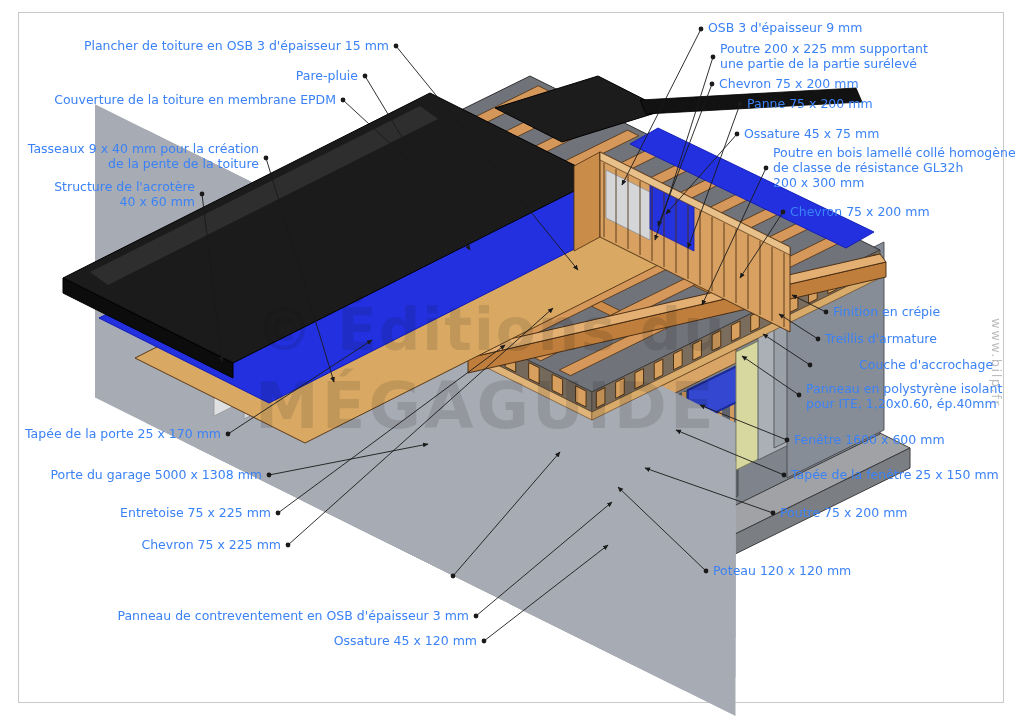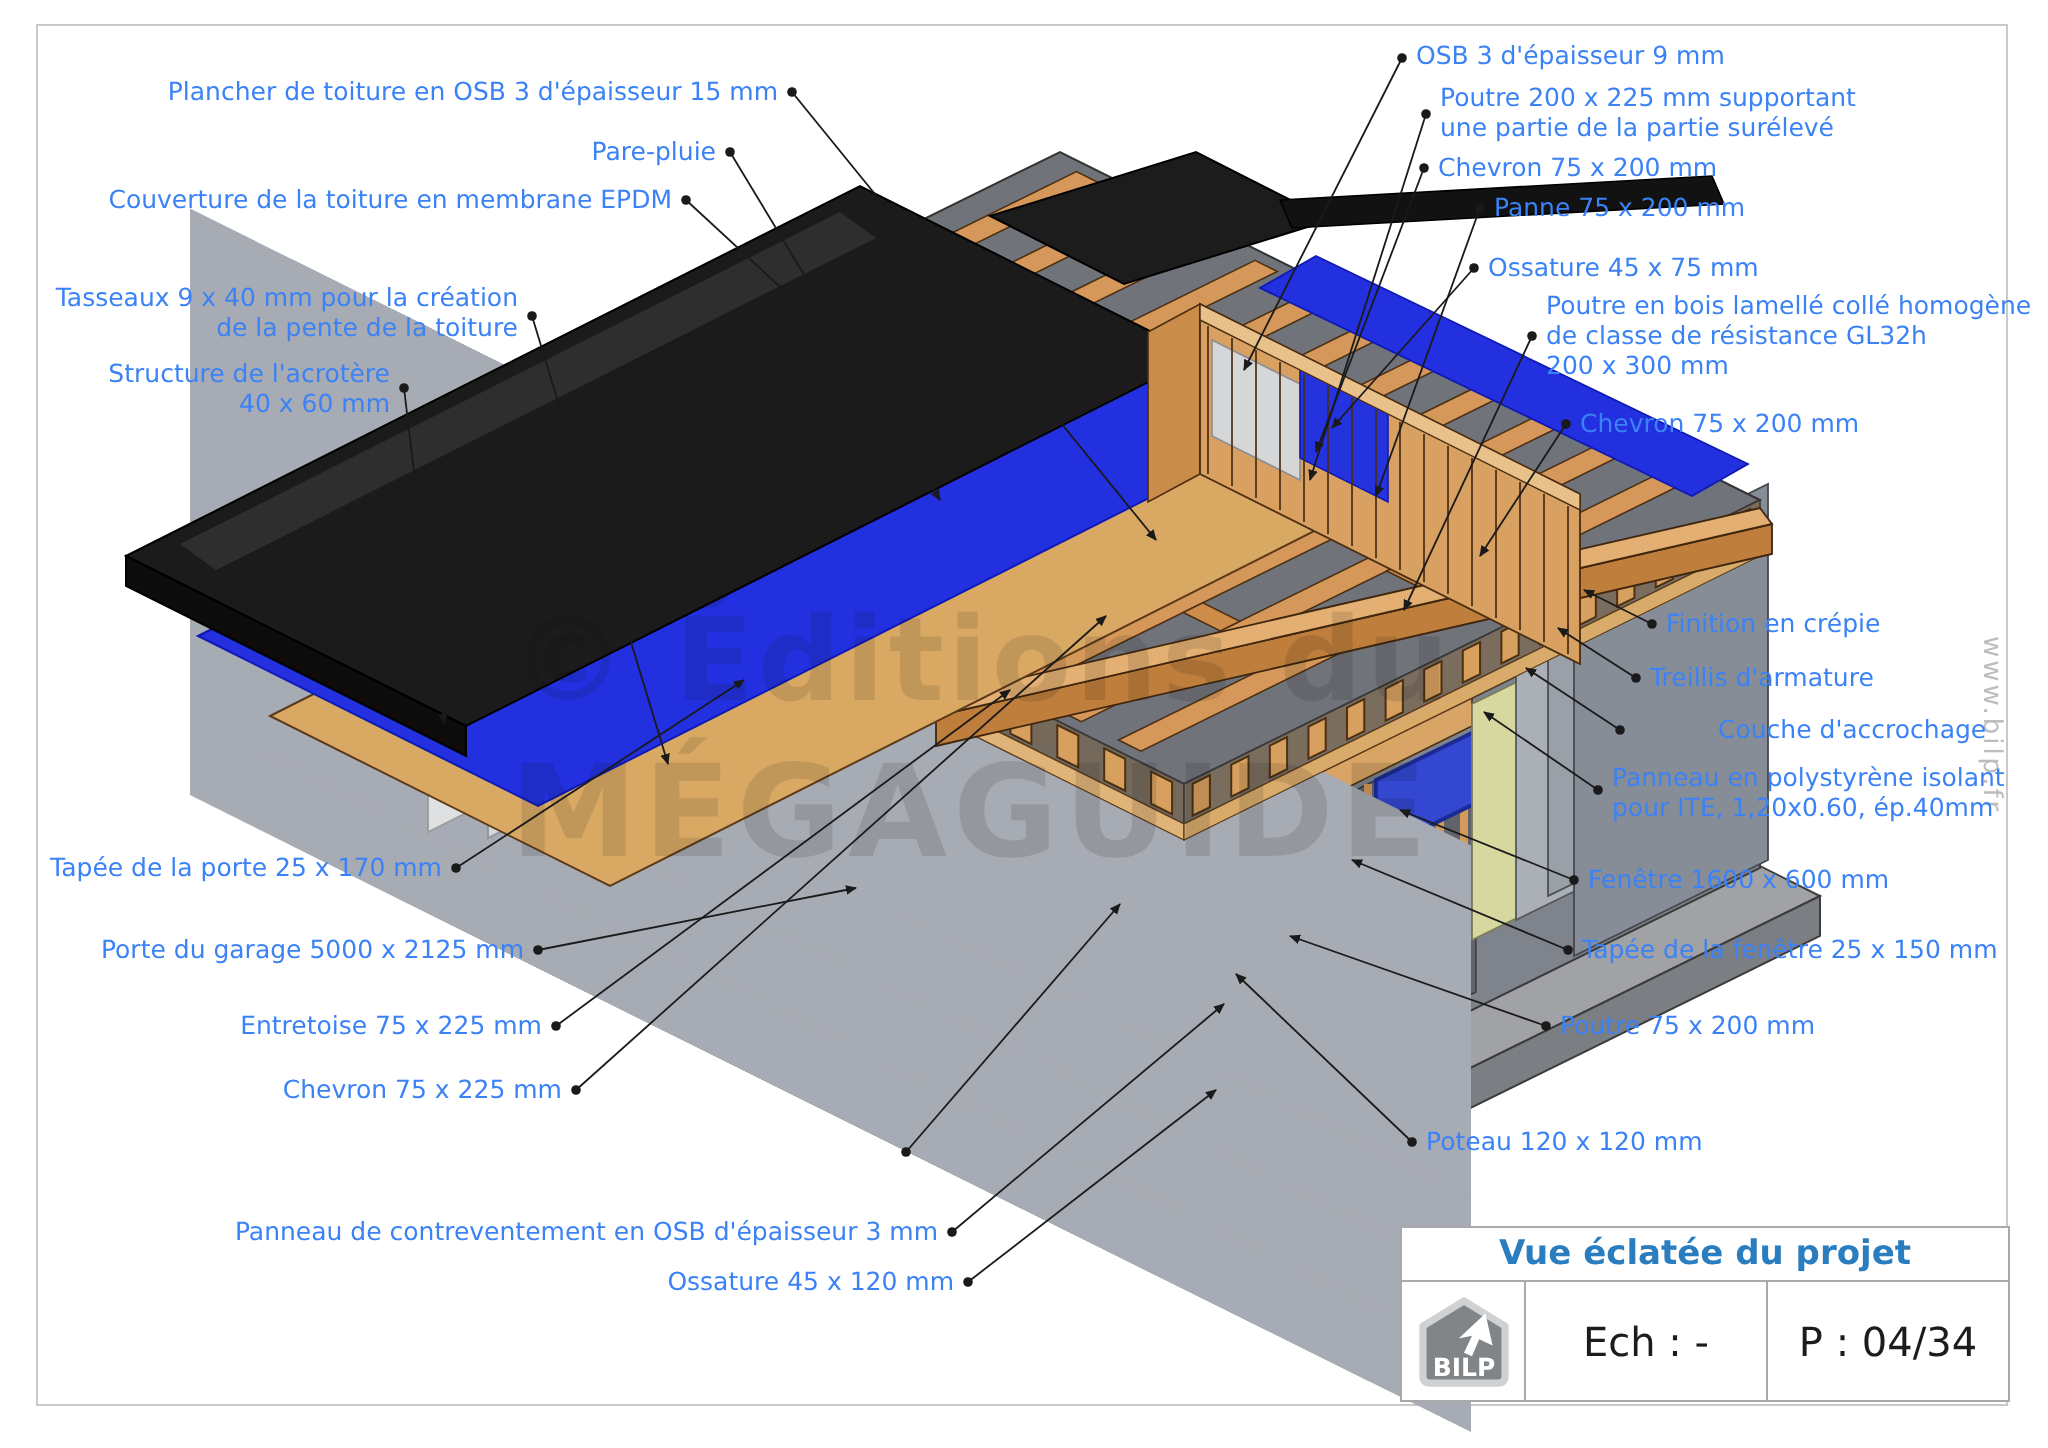--- a/index.html
+++ b/index.html
@@ -270,21 +270,21 @@
 </svg>
 
 <div class="lbl l" style="top:38px;right:635px;">Plancher de toiture en OSB 3 d'épaisseur 15 mm</div>
 <div class="lbl l" style="top:68px;right:666px;">Pare-pluie</div>
 <div class="lbl l" style="top:92px;right:688px;">Couverture de la toiture en membrane EPDM</div>
 <div class="lbl l" style="top:141px;right:765px;">Tasseaux 9 x 40 mm pour la création
 de la pente de la toiture</div>
 <div class="lbl l" style="top:179px;right:829px;">Structure de l'acrotère
 40 x 60 mm</div>
 <div class="lbl l" style="top:426px;right:803px;">Tapée de la porte 25 x 170 mm</div>
-<div class="lbl l" style="top:467px;right:762px;">Porte du garage 5000 x 2125 mm</div>
+<div class="lbl l" style="top:467px;right:762px;">Porte du garage 5000 x 1308 mm</div>
 <div class="lbl l" style="top:505px;right:753px;">Entretoise 75 x 225 mm</div>
 <div class="lbl l" style="top:537px;right:743px;">Chevron 75 x 225 mm</div>
 <div class="lbl l" style="top:608px;right:555px;">Panneau de contreventement en OSB d'épaisseur 3 mm</div>
 <div class="lbl l" style="top:633px;right:547px;">Ossature 45 x 120 mm</div>
 
 <div class="lbl r" style="top:20px;left:708px;">OSB 3 d'épaisseur 9 mm</div>
 <div class="lbl r" style="top:41px;left:720px;">Poutre 200 x 225 mm supportant
 une partie de la partie surélevé</div>
 <div class="lbl r" style="top:76px;left:719px;">Chevron 75 x 200 mm</div>
 <div class="lbl r" style="top:96px;left:747px;">Panne 75 x 200 mm</div>
@@ -296,28 +296,14 @@
 <div class="lbl r" style="top:304px;left:833px;">Finition en crépie</div>
 <div class="lbl r" style="top:331px;left:825px;">Treillis d'armature</div>
 <div class="lbl r" style="top:357px;left:817px;margin-left:42px;">Couche d'accrochage</div>
 <div class="lbl r" style="top:381px;left:806px;">Panneau en polystyrène isolant
 pour ITE, 1,20x0.60, ép.40mm</div>
 <div class="lbl r" style="top:432px;left:794px;">Fenêtre 1600 x 600 mm</div>
 <div class="lbl r" style="top:467px;left:791px;">Tapée de la fenêtre 25 x 150 mm</div>
 <div class="lbl r" style="top:505px;left:780px;">Poutre 75 x 200 mm</div>
 <div class="lbl r" style="top:563px;left:713px;">Poteau 120 x 120 mm</div>
 
-<div id="titleblock">
-  <div id="tb-title">Vue éclatée du projet</div>
-  <div id="tb-row">
-    <div class="tb-cell" id="tb-logo">
-      <svg width="50" height="50" viewBox="0 0 56 56">
-        <path d="M28 5 L51 19 L51 47 Q51 51 47 51 L9 51 Q5 51 5 47 L5 19 Z" fill="#828588" stroke="#cfd1d3" stroke-width="4" stroke-linejoin="round"></path>
-        <path d="M40 12 L44 30 L36.5 26.5 L32.5 36 L28 34 L32.5 24.5 L25 26 Z" fill="#ffffff" stroke="none"></path>
-        <text x="28" y="47" text-anchor="middle" font-size="14" font-weight="bold" font-family="DejaVu Sans, Liberation Sans, sans-serif" fill="#ffffff">BILP</text>
-      </svg>
-    </div>
-    <div class="tb-cell" id="tb-ech">Ech : -</div>
-    <div class="tb-cell" id="tb-page">P : 04/34</div>
-  </div>
+
 </div>
 
-</div>
-
 </body></html>

